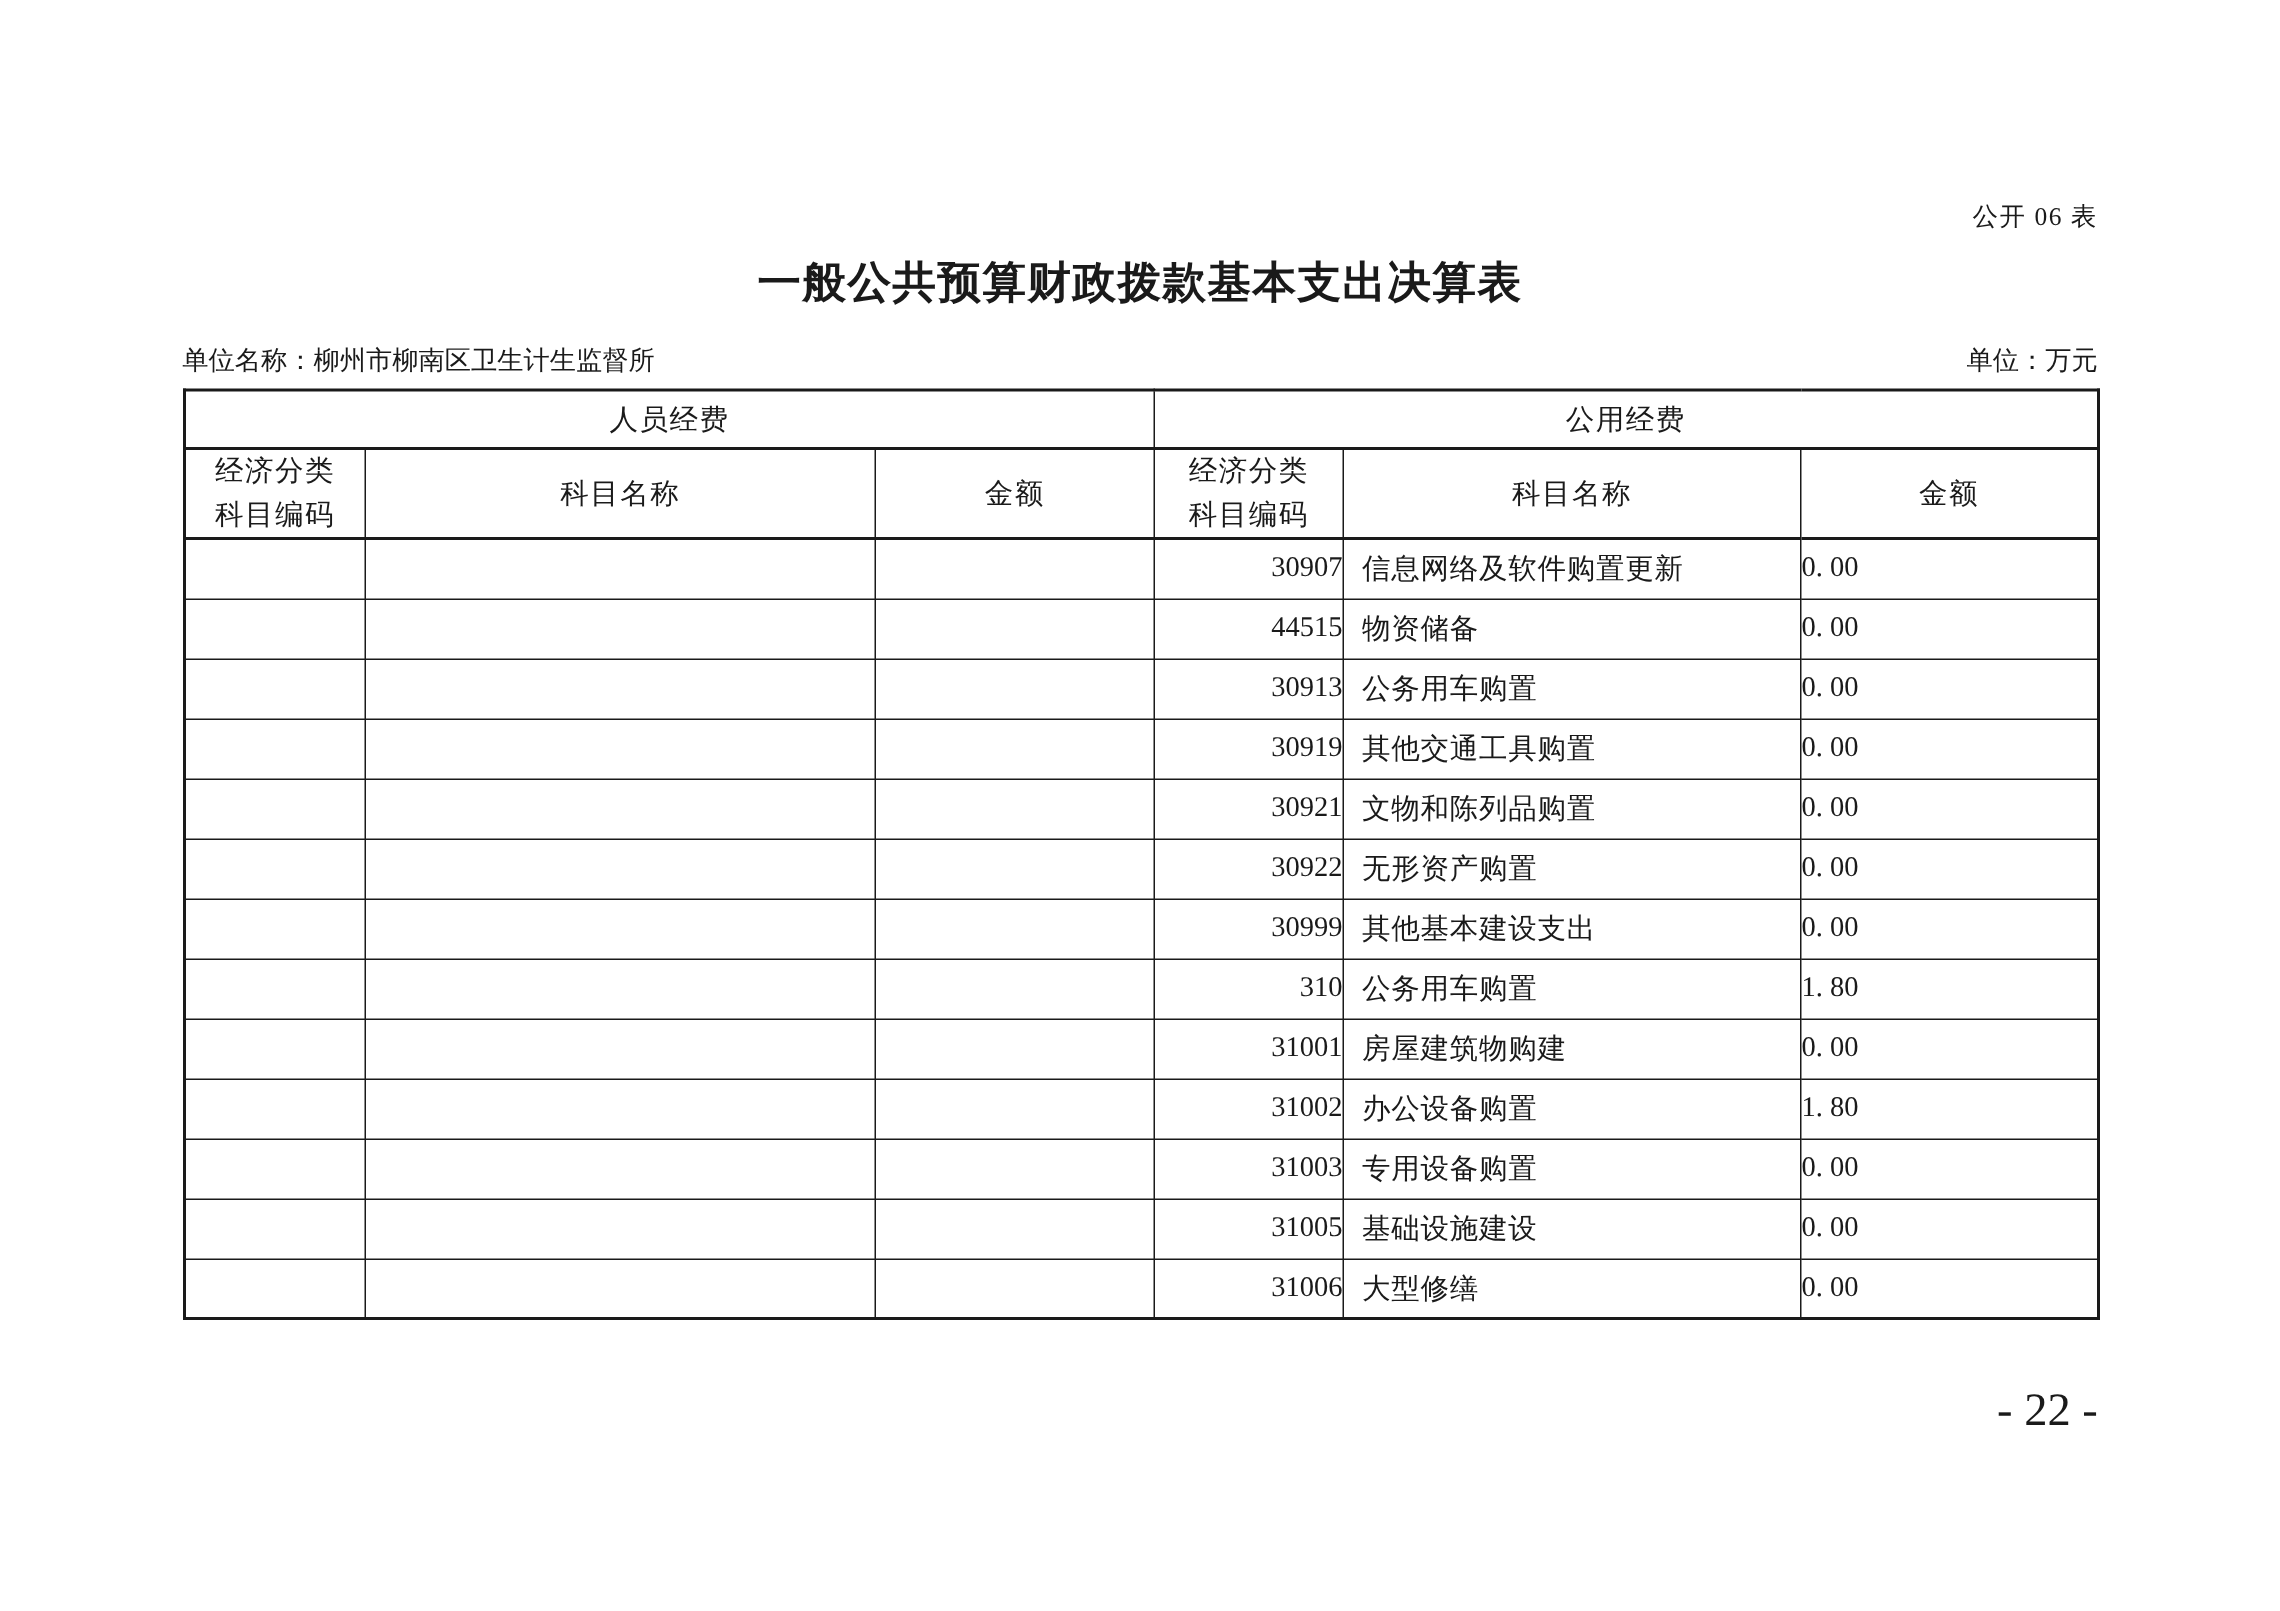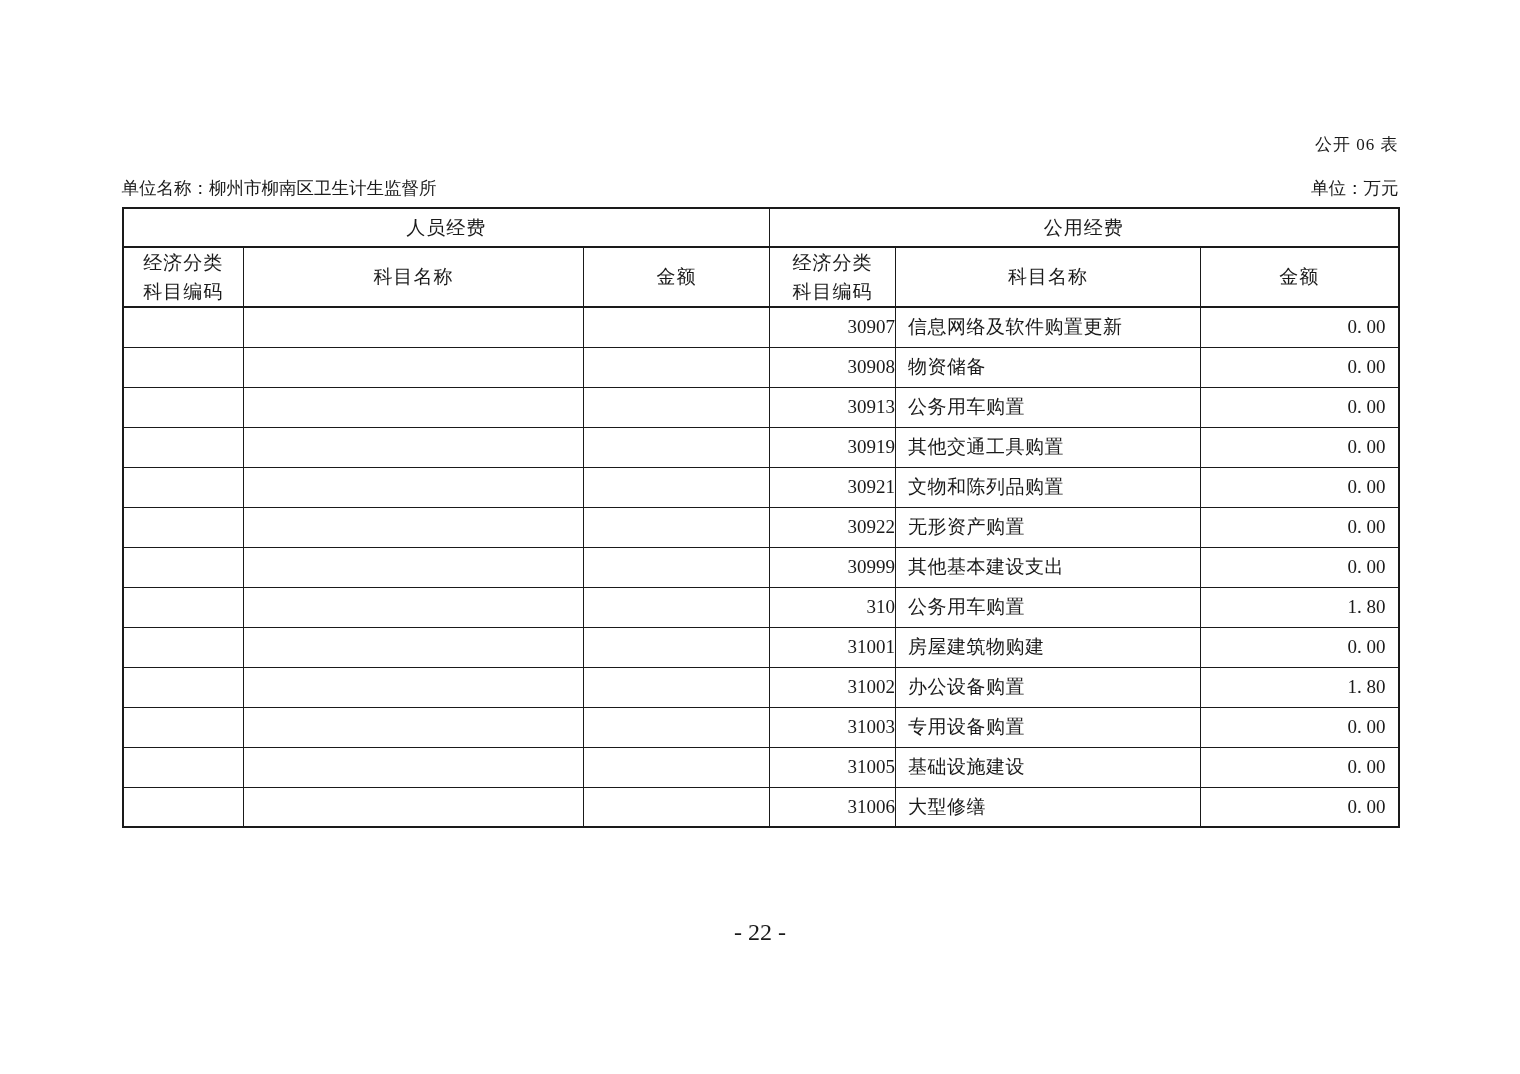--- a/index.html
+++ b/index.html
@@ -66,36 +66,37 @@
     height: 58px;
     text-align: center;
     vertical-align: middle;
     border-bottom: 2px solid #1a1a1a;
     letter-spacing: 1px;
   }
   tr.sub-row th .two-line { line-height: 29px; }
   tbody td { height: 40px; vertical-align: middle; }
   td.code { padding-left: 14px; text-align: right; font-size: 19px; }
   td.name { padding-left: 12px; text-align: left; letter-spacing: 0.5px; }
-  td.amount { padding-right: 12px; text-align: right; font-size: 20px; }
+  td.amount { padding-right: 12px; text-align: left; font-size: 20px; }
   .page-number {
-    margin-top: 88px;
-    text-align: center;
-    font-size: 24px;
+    margin-top: 44px;
+    text-align: right;
+    font-size: 31px;
     line-height: 32px;
   }
 </style>
 </head>
 <body>
 
 <div class="page">
   <div class="content">
 
     <div class="sheet-label">公开 06 表</div>
 
+    <div class="doc-title">一般公共预算财政拨款基本支出决算表</div>
 
     <div class="meta-row">
       <span>单位名称：柳州市柳南区卫生计生监督所</span>
       <span>单位：万元</span>
     </div>
 
     <table class="budget">
       <colgroup>
         <col style="width:121px">
         <col style="width:340px">
@@ -135,21 +136,21 @@
     <td class="amount"></td>
     <td class="code">30907</td>
     <td class="name">信息网络及软件购置更新</td>
     <td class="amount">0. 00</td>
   </tr>
 
   <tr>
     <td class="code"></td>
     <td class="name"></td>
     <td class="amount"></td>
-    <td class="code">30908</td>
+    <td class="code">44515</td>
     <td class="name">物资储备</td>
     <td class="amount">0. 00</td>
   </tr>
 
   <tr>
     <td class="code"></td>
     <td class="name"></td>
     <td class="amount"></td>
     <td class="code">30913</td>
     <td class="name">公务用车购置</td>

